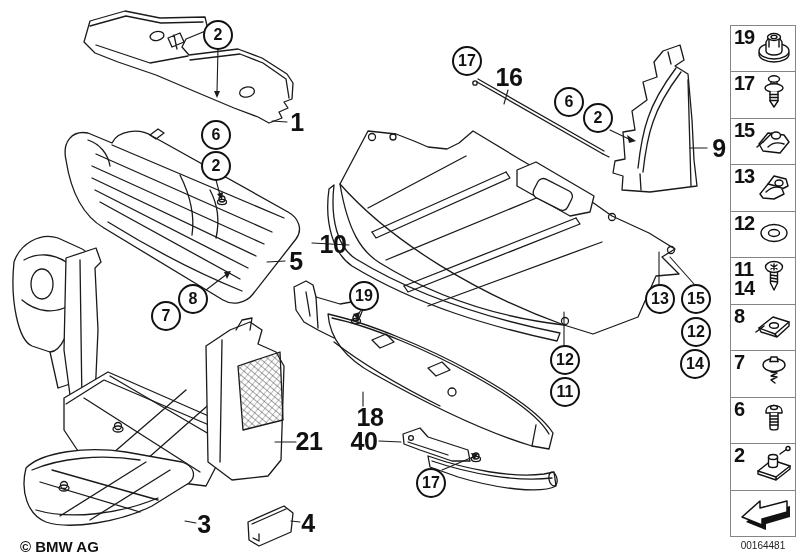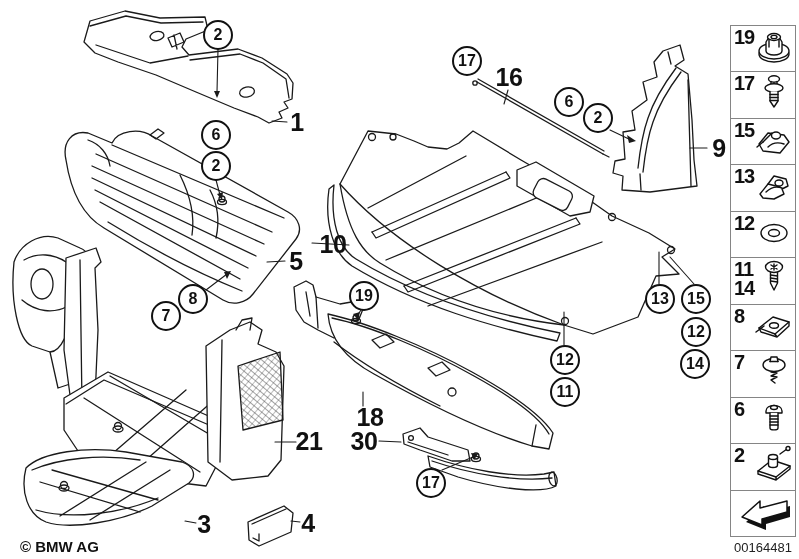--- a/index.html
+++ b/index.html
@@ -17,21 +17,21 @@
           display:flex;flex-direction:column;z-index:3;}
   .legend-cell{flex:1;box-sizing:border-box;border-bottom:1px solid #858585;
                display:flex;align-items:center;overflow:hidden;}
   .legend-cell:last-child{border-bottom:none;}
   .legend-nums{display:flex;flex-direction:column;align-self:flex-start;padding:2px 0 0 3px;}
   .legend-num{font-weight:bold;font-size:20px;line-height:0.95;letter-spacing:-1px;}
   .legend-icon{margin-left:auto;margin-right:1px;flex-shrink:0;}
   #copyright{position:absolute;left:20px;top:538px;font-size:15px;font-weight:bold;
              letter-spacing:0px;z-index:4;}
   #drawing-number{position:absolute;left:730px;top:540px;width:66px;text-align:center;
-                  font-size:13px;font-weight:normal;color:#222;z-index:4;}
+                  font-size:10px;font-weight:normal;color:#222;z-index:4;}
 </style>
 </head>
 <body>
 
 <div id="canvas">
 
   <svg id="art" width="799" height="559" viewBox="0 0 799 559">
     <defs>
       <pattern id="hatch" width="5" height="5" patternUnits="userSpaceOnUse" patternTransform="rotate(40)">
         <path d="M0,0 L0,5" stroke="#444" stroke-width="0.7"></path>
@@ -231,21 +231,21 @@
       <div class="callout" style="left: 431px; top: 483px;">17</div>
     </div>
   <div id="label-layer">
       <div class="plabel" style="left: 297px; top: 122px;">1</div>
       <div class="plabel" style="left: 509px; top: 77px;">16</div>
       <div class="plabel" style="left: 719px; top: 148px;">9</div>
       <div class="plabel" style="left: 297px; top: 244px; margin-left: 36px;">10</div>
       <div class="plabel" style="left: 296px; top: 261px;">5</div>
       <div class="plabel" style="left: 370px; top: 417px;">18</div>
       <div class="plabel" style="left: 309px; top: 441px;">21</div>
-      <div class="plabel" style="left: 364px; top: 441px;">30</div>
+      <div class="plabel" style="left: 364px; top: 441px;">40</div>
       <div class="plabel" style="left: 204px; top: 524px;">3</div>
       <div class="plabel" style="left: 308px; top: 523px;">4</div>
     </div>
   <div id="legend">
       <div class="legend-cell">
         <div class="legend-nums">
           <div class="legend-num">19</div>
         </div>
         <span class="legend-icon"><svg width="40" height="40" viewBox="0 0 40 40">
             <g stroke="#111" fill="none" stroke-width="1.4" stroke-linejoin="round" stroke-linecap="round">

